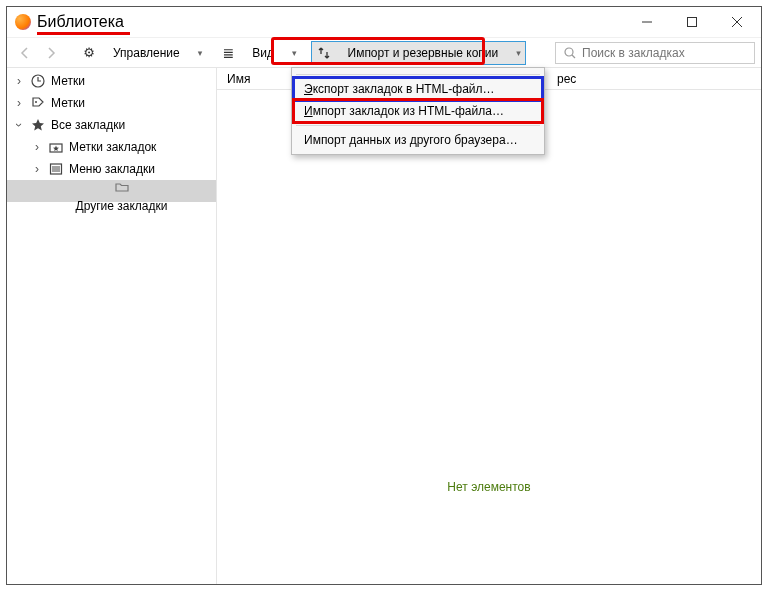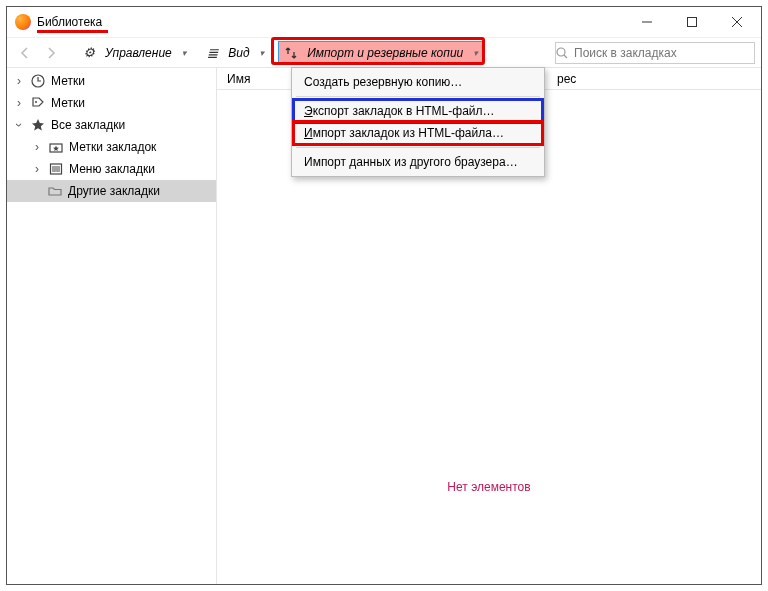--- a/index.html
+++ b/index.html
@@ -30,21 +30,21 @@
     width: 16px; height: 16px;
     border-radius: 50%;
     background: radial-gradient(circle at 30% 30%, #ffb347, #ff7b00 60%, #a84bcf 90%);
     margin-right: 6px;
   }
   .title-wrap { position: relative; display: inline-block; }
   .title-underline {
     position: absolute; left: 0; right: -6px; bottom: -4px;
     height: 3px; background: #e60000;
   }
-  .title-text { font-size: 12px; }
+  .title-text { font-size: 16px; }
   .win-controls { margin-left: auto; display: flex; }
   .win-btn {
     width: 45px; height: 29px;
     display: flex; align-items: center; justify-content: center;
     color: #333;
   }
   .win-btn svg { width: 10px; height: 10px; }
   .toolbar {
     height: 30px;
     display: flex;
@@ -57,41 +57,40 @@
   .nav-btn {
     width: 24px; height: 24px;
     display: flex; align-items: center; justify-content: center;
     color: #555;
   }
   .nav-btn.dim { color: #bbb; }
   .tb-btn {
     height: 24px;
     display: flex; align-items: center;
     padding: 0 4px;
-    gap: 8px;
-    font-style: italic;
+    gap: 16px;
   }
   .tb-btn.active {
-    background: #fca5a5;
+    background: #e5e5e5;
     border: 1px solid #3a9bd9;
   }
   .tb-highlight {
     position: absolute;
     border: 3px solid #e60000;
     border-radius: 3px;
     pointer-events: none;
   }
   .drop-arrow { font-size: 9px; color: #666; margin-left: 2px; }
   .search {
     margin-left: auto;
     width: 200px; height: 22px;
     border: 1px solid #ccc;
     background: #fff;
     display: flex; align-items: center;
-    padding: 0 0; gap: 4px;
+    padding: 0 8px; gap: 4px;
     color: #888;
   }
   .search input {
     border: none; outline: none;
     font-size: 12px; flex: 1;
     color: #888; background: transparent;
   }
   .content {
     flex: 1; display: flex;
     border-top: 1px solid #e5e5e5;
@@ -127,21 +126,21 @@
     border-bottom: 1px solid #e5e5e5;
     font-size: 12px;
     padding-left: 10px;
   }
   .col-head .col1 { width: 330px; }
   .empty-msg {
     position: absolute;
     bottom: 90px;
     left: 0; right: 0;
     text-align: center;
-    color: #be185d;
+    color: #4d7c0f;
     font-size: 12px;
   }
   .dropdown {
     position: absolute;
     top: 60px;
     left: 284px;
     width: 254px;
     background: #f7f7f7;
     border: 1px solid #bcbcbc;
     box-shadow: 2px 3px 6px rgba(0,0,0,0.25);
@@ -297,43 +296,40 @@
         <span class="ic">
           <svg width="14" height="14" viewBox="0 0 14 14">
               <rect x="1.5" y="2" width="11" height="10" fill="none" stroke="#444" stroke-width="1.2"></rect>
               <line x1="3" y1="5" x2="11" y2="5" stroke="#444"></line>
               <line x1="3" y1="7" x2="11" y2="7" stroke="#444"></line>
               <line x1="3" y1="9" x2="11" y2="9" stroke="#444"></line>
             </svg>
         </span>
         <span>Меню закладки</span>
       </div>
-      <div class="tree-row selected" style="padding-left:40px;">
+      <div class="tree-row selected" style="padding-left:20px;flex-direction:column;">
         <span class="ic">
           <svg width="14" height="14" viewBox="0 0 14 14">
               <path d="M1 4 L5 4 L6.5 5.5 L13 5.5 L13 11 L1 11 Z" fill="none" stroke="#777" stroke-width="1.2"></path>
             </svg>
         </span>
         <span>Другие закладки</span>
       </div>
     </div>
 
     <div class="main">
       <div class="col-head">
         <div class="col1">Имя</div>
         <div>рес</div>
       </div>
       <div class="empty-msg">Нет элементов</div>
     </div>
   </div>
 
   <div class="dropdown">
-    <div class="menu-item">
-      <span>Создать резервную копию…</span>
-    </div>
     <div class="menu-sep"></div>
     <div class="menu-item hl-blue">
       <span><span class="u">Э</span><span>кспорт закладок в HTML-файл…</span></span>
     </div>
     <div class="menu-item hl-red">
       <span><span class="u">И</span><span>мпорт закладок из HTML-файла…</span></span>
     </div>
     <div class="menu-sep"></div>
     <div class="menu-item">
       <span>Импорт данных из другого браузера…</span>

